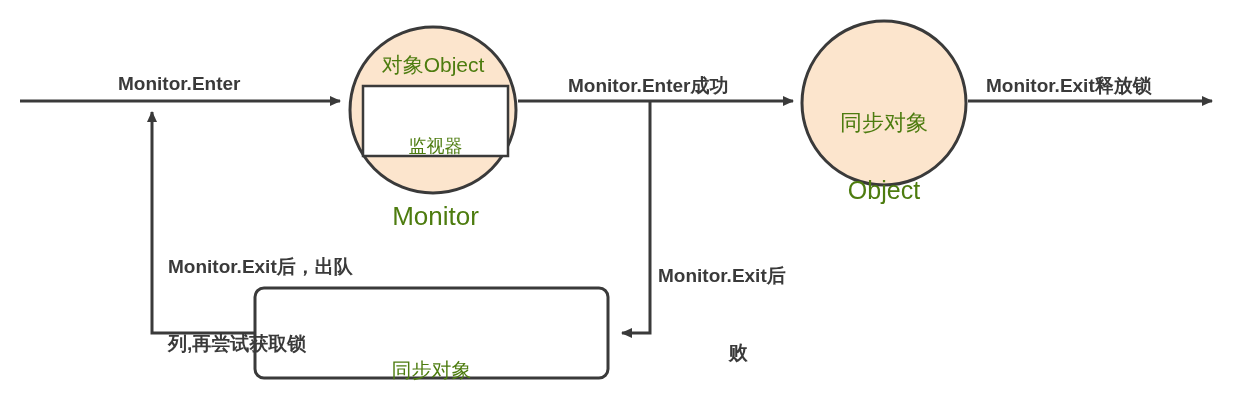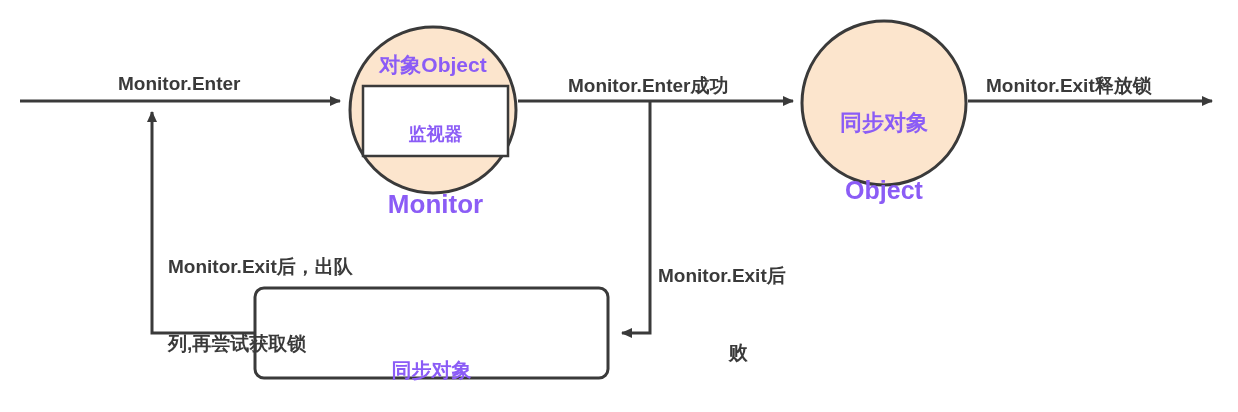--- a/index.html
+++ b/index.html
@@ -28,22 +28,22 @@
     position: absolute;
     font-weight: bold;
     color: #3a3a3a;
     font-size: 19px;
     line-height: 1.35;
     white-space: pre;
     letter-spacing: 0px;
   }
   .node-text {
     position: absolute;
-    font-weight: bold;
-    color: #8b5cf6;
+    font-weight: normal;
+    color: #4d7c0f;
     text-align: center;
     white-space: pre;
     line-height: 1.2;
   }
   .title-obj {
     font-size: 21px;
   }
   .monitor-inner-text {
     font-size: 18px;
   }
@@ -112,21 +112,21 @@
     <div style="text-align:center; width:160px;">败</div>
   </div>
 
   <div class="edge-label" style="left:168px; top:203px; width:250px; text-align:left;">
     <div>Monitor.Exit后，出队</div>
     <div>列,再尝试获取锁</div>
   </div>
 
   <div class="node-text title-obj" style="left:348px; top:52px; width:170px;">对象Object</div>
 
-  <div class="node-text monitor-inner-text" style="left:363px; top:81px; width:145px;">
+  <div class="node-text monitor-inner-text" style="left:363px; top:93px; width:145px;">
     <div>监视器</div>
     <div class="big">Monitor</div>
   </div>
 
   <div class="node-text object-text" style="left:802px; top:72px; width:164px;">
     <div class="cn">同步对象</div>
     <div class="en">Object</div>
   </div>
 
   <div class="node-text queue-text" style="left:255px; top:310px; width:353px;">

